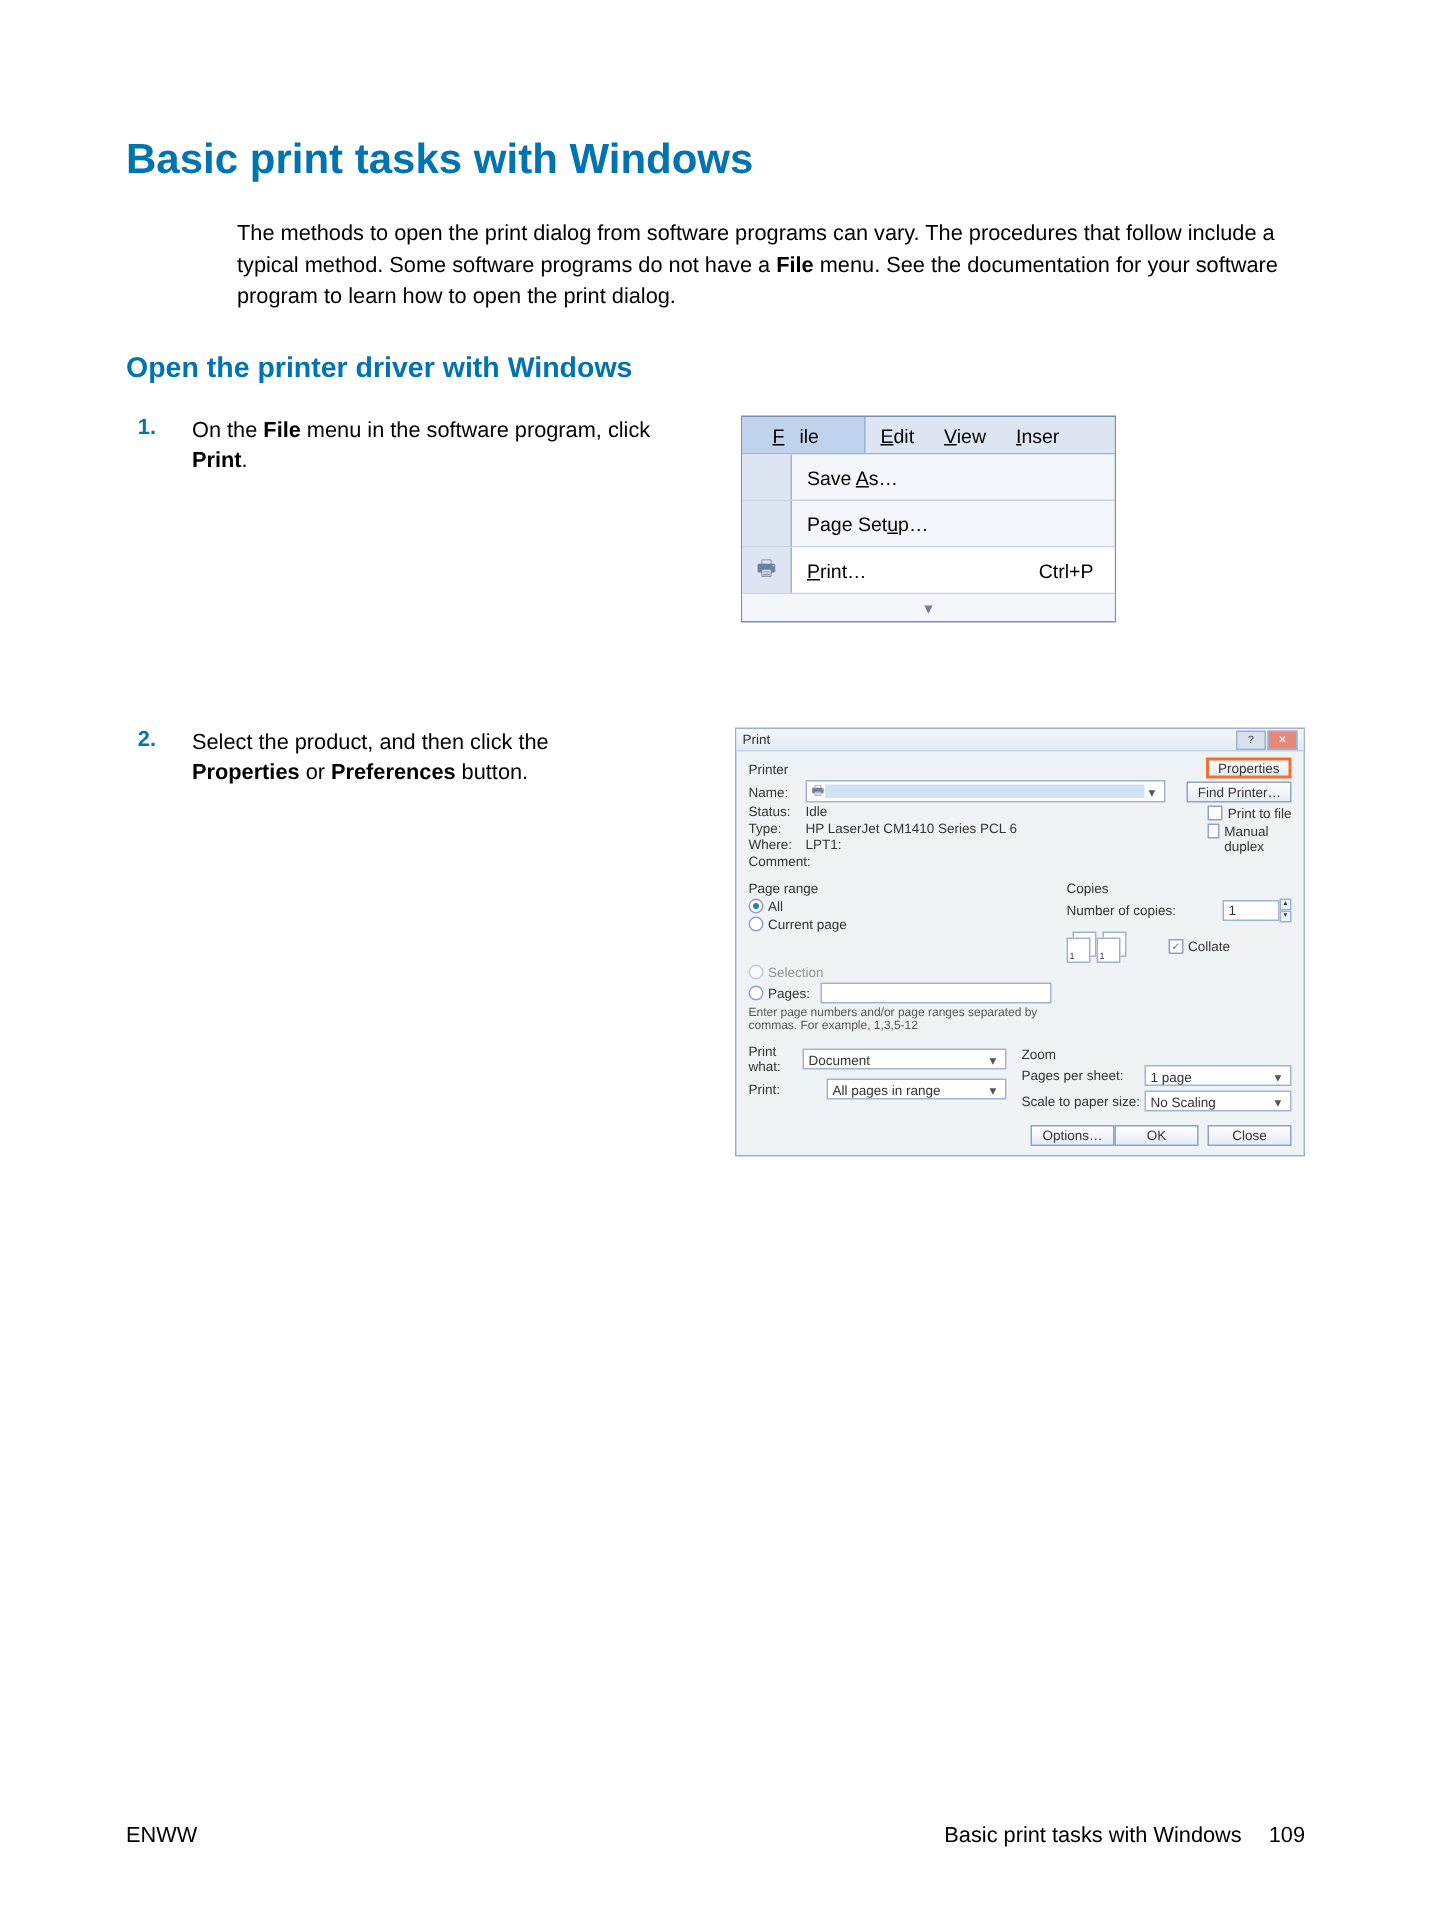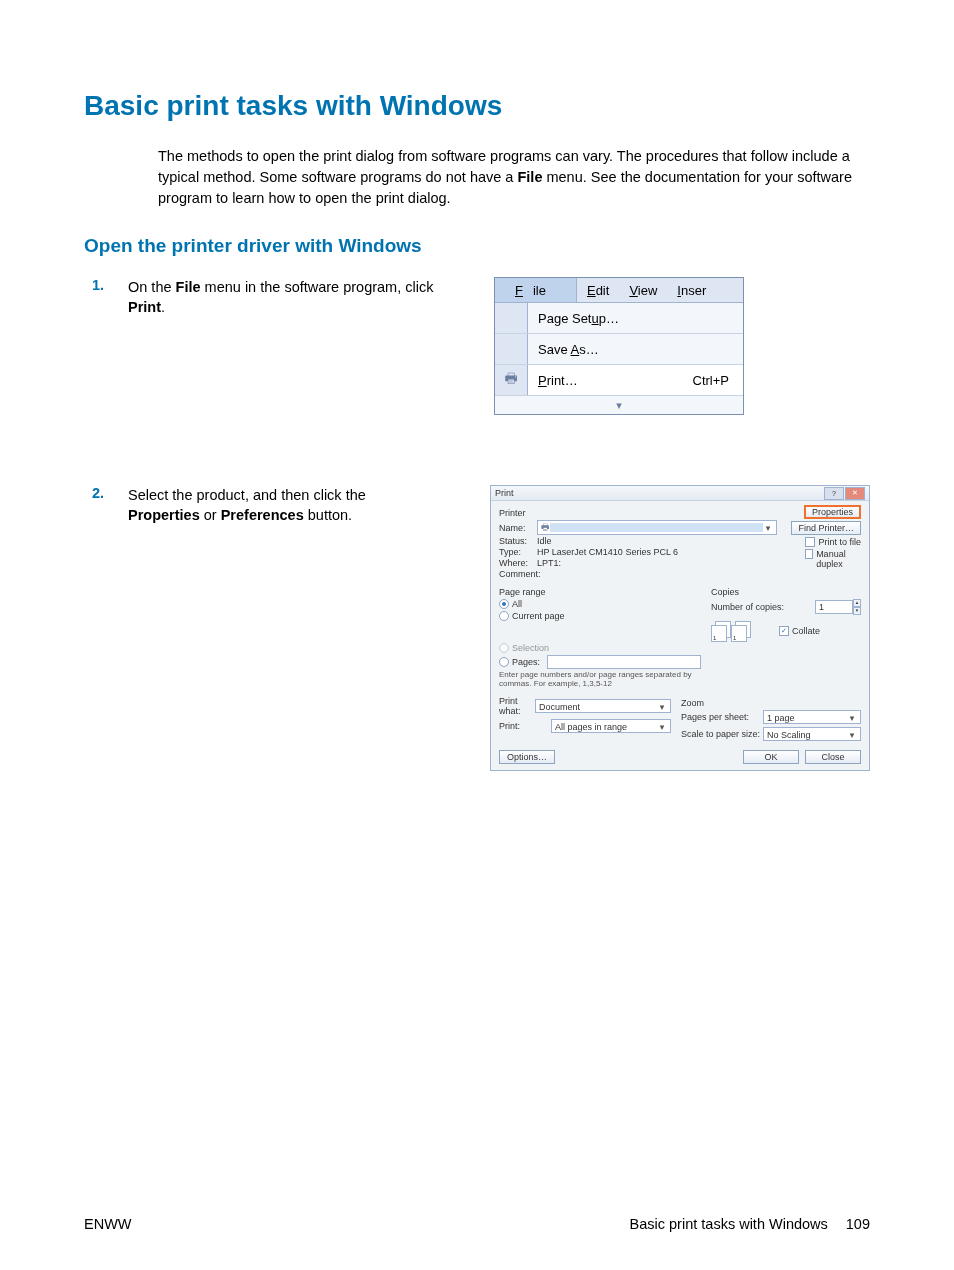--- a/index.html
+++ b/index.html
@@ -213,21 +213,21 @@
   .pd-input { height:12px;border:1px solid #9fb3d0;background:#fff;display:flex;align-items:center;padding:0 3px;}
   .pd-spin { width:8px;display:flex;flex-direction:column;}
   .pd-spin span{height:6px;border:1px solid #9fb3d0;font-size:5px;line-height:4px;text-align:center;background:#eef3f9;}
   .pd-collate-img { display:flex;gap:4px;margin:3px 0;}
   .pd-collate-img .sheet { position:relative;width:16px;height:20px;}
   .pd-collate-img .s { position:absolute;width:12px;height:15px;border:1px solid #9fb3d0;background:#fff;font-size:6px;display:flex;align-items:flex-end;justify-content:flex-start;padding:0 1px;}
   .pd-bottom { display:flex; margin-top:6px; gap:10px;}
   .pd-bottom-left { flex:1; }
   .pd-bottom-right { width: 180px; }
   .pd-sel { flex:1;align-items:flex-end; }
-  .pd-footer { display:flex; justify-content:space-between; margin-top: 8px;}
+  .pd-footer { display:flex; justify-content:flex-end; margin-top: 8px;}
   .pd-footer .right { display:flex; gap:6px;}
 
   
   .page-footer {
     position: absolute;
     bottom: 38px;
     left: 84px;
     right: 84px;
     display: flex;
     justify-content: space-between;
@@ -265,27 +265,27 @@
                 <span><u>F</u><span>ile</span></span>
               </span>
             <span><u>E</u>dit</span>
             <span><u>V</u>iew</span>
             <span><u>I</u>nser</span>
           </div>
           <div class="menu-body">
             <div class="menu-item">
               <div class="menu-icon-col"></div>
               <div class="menu-label">
-                  <span>Page Set<u>u</u>p…</span>
+                  <span>Save <u>A</u>s…</span>
                 </div>
             </div>
             <div class="menu-item">
               <div class="menu-icon-col"></div>
               <div class="menu-label">
-                  <span>Save <u>A</u>s…</span>
+                  <span>Page Set<u>u</u>p…</span>
                 </div>
             </div>
             <div class="menu-item highlight">
               <div class="menu-icon-col">
                   <span class="printer-icon">🖶</span>
                 </div>
               <div class="menu-label">
                   <span><u>P</u>rint…</span>
                 </div>
               <div class="menu-shortcut">Ctrl+P</div>

